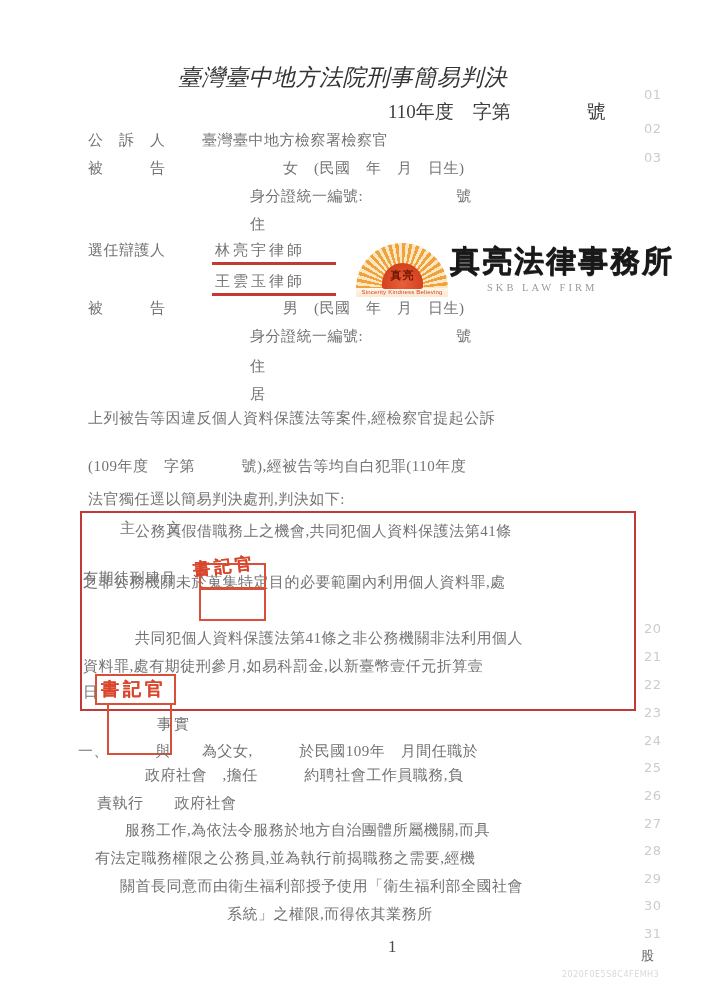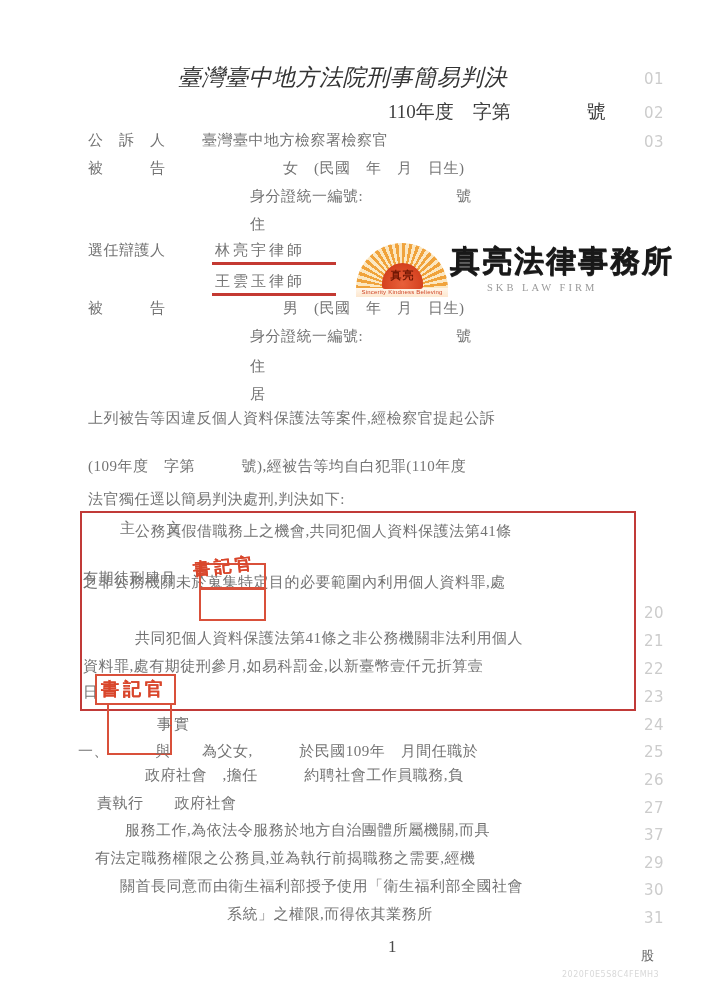--- a/index.html
+++ b/index.html
@@ -79,22 +79,22 @@
   #page-number{position:absolute;left:388px;top:937px;font-size:17px;color:#4a4a4a;}
   #desk-label{position:absolute;left:641px;top:947px;font-size:13px;color:#666;}
   #watermark{
     position:absolute;left:562px;top:970px;font-size:8px;color:#b9b9b9;
     letter-spacing:.5px;opacity:.55;filter:blur(.6px);
     font-family:"DejaVu Sans","Liberation Sans",sans-serif;
   }
 
   
   #line-nums span{
-    position:absolute;left:644px;font-size:15px;color:#cccccc;
-    font-family:"DejaVu Sans","Liberation Sans",sans-serif;letter-spacing:.5px;
+    position:absolute;left:644px;font-size:13px;color:#cccccc;
+    font-family:"DejaVu Sans","Liberation Sans",sans-serif;letter-spacing:.5px;margin-top:17px;
   }
   #line-nums span:nth-child(1){top:70px;}
   #line-nums span:nth-child(2){top:104px;}
   #line-nums span:nth-child(3){top:133px;}
   #line-nums span:nth-child(4){top:604px;}
   #line-nums span:nth-child(5){top:632px;}
   #line-nums span:nth-child(6){top:660px;}
   #line-nums span:nth-child(7){top:688px;}
   #line-nums span:nth-child(8){top:716px;}
   #line-nums span:nth-child(9){top:743px;}
@@ -212,19 +212,19 @@
     <span>02</span>
     <span>03</span>
     <span>20</span>
     <span>21</span>
     <span>22</span>
     <span>23</span>
     <span>24</span>
     <span>25</span>
     <span>26</span>
     <span>27</span>
-    <span>37</span>
+    <span>28</span>
     <span>29</span>
     <span>30</span>
     <span>31</span>
   </div>
 
 </div>
 
 </body></html>

